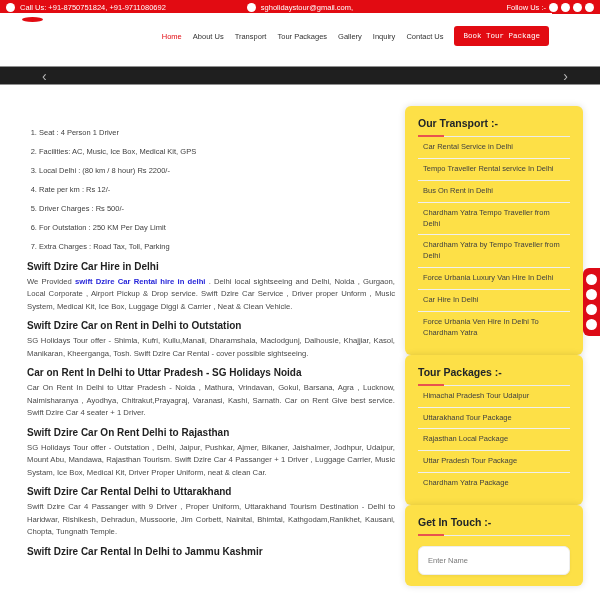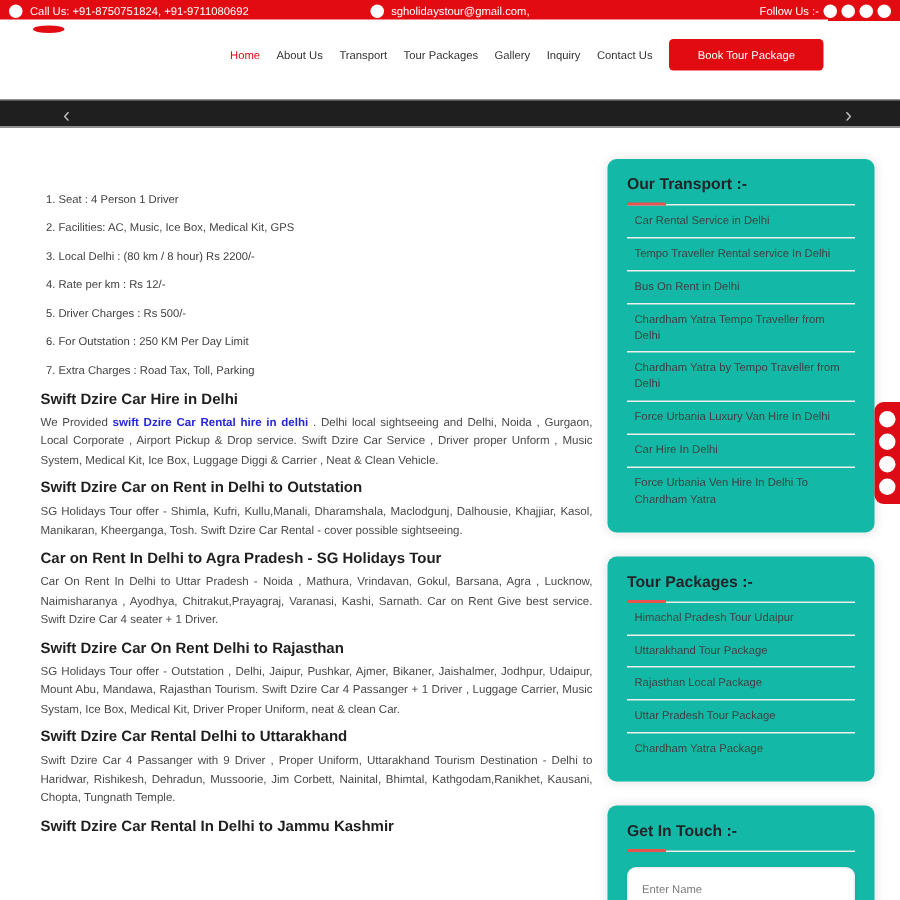--- a/index.html
+++ b/index.html
@@ -17,42 +17,42 @@
   .social-dot{width:9px;height:9px;border-radius:50%;background:#fff;flex:0 0 auto;}
 
   
   .header{position:absolute;left:0;top:13px;width:552px;height:43px;background:#fff;}
   .logo-swoosh{position:absolute;left:22px;top:4px;width:21px;height:5px;background:#e20b12;
                border-radius:50%;}
   .nav{position:absolute;right:3px;top:13px;display:flex;align-items:center;gap:11px;}
   .nav a{font-size:7.5px;color:#333;text-decoration:none;white-space:nowrap;}
   .nav a.active{color:#e20b12;}
   .book-btn{background:#e20b12;color:#fff;font-size:7.5px;border:none;border-radius:3px;
-            padding:6px 19px;white-space:nowrap;cursor:pointer;font-family:Liberation Sans, sans-serif;}
+            padding:6px 9px;white-space:nowrap;cursor:pointer;font-family:Liberation Mono, monospace;}
 
   
   .slider{position:absolute;left:0;top:66px;width:600px;height:19px;background:#1f1f1f;
           border-top:1px solid #8f8f8f;border-bottom:1px solid #8f8f8f;box-sizing:border-box;}
   .slider-arrow{position:absolute;top:0;height:100%;display:flex;align-items:center;
                 color:#b9b9b9;font-size:14px;line-height:1;cursor:pointer;user-select:none;}
   .slider-arrow.prev{left:42px;}
   .slider-arrow.next{right:32px;}
 
   
   .main{position:absolute;left:27px;top:128px;width:368px;}
   .spec-list{margin:0;padding:0 0 0 12px;font-size:7.5px;color:#3f3f3f;}
   .spec-list li{margin-bottom:10px;}
   .main h3{font-size:10px;color:#1f1f1f;margin:7px 0 4px 0;font-weight:bold;}
   .main p{font-size:7.7px;color:#4a4a4a;line-height:1.62;text-align:justify;margin:0 0 6px 0;}
   .inline-link{color:#2626d9;font-weight:bold;text-decoration:none;}
 
   
   .sidebar{position:absolute;left:405px;top:106px;width:178px;}
-  .card{background:#14b8a6;border-radius:6px;box-shadow:0 0 7px rgba(0,0,0,.13);
-        padding:11px 13px;box-sizing:border-box;margin-bottom:16px;}
+  .card{background:#fde047;border-radius:6px;box-shadow:0 0 7px rgba(0,0,0,.13);
+        padding:11px 13px;box-sizing:border-box;}
   .card-title{font-size:10.5px;font-weight:bold;color:#212529;padding-bottom:7px;
               border-bottom:1px solid #ececec;position:relative;margin:0;}
   .card-title::after{content:"";position:absolute;left:0;bottom:-1px;width:26px;height:2px;
                      background:#e8534f;}
   .side-list{list-style:none;margin:0;padding:0;}
   .side-list li{font-size:7.5px;color:#3f3f3f;line-height:1.45;padding:5px 5px;
                 border-bottom:1px solid #efefef;cursor:pointer;}
   .side-list li:last-child{border-bottom:none;}
   .contact-input{width:100%;box-sizing:border-box;margin-top:10px;border:1px solid #eee;
                  border-radius:6px;background:#fff;padding:9px 9px;font-size:7.5px;
@@ -113,21 +113,21 @@
       <li>For Outstation : 250 KM Per Day Limit</li>
       <li>Extra Charges : Road Tax, Toll, Parking</li>
     </ol>
 
     <h3>Swift Dzire Car Hire in Delhi</h3>
     <p><span>We Provided </span><a class="inline-link" href="#">swift Dzire Car Rental hire in delhi</a><span> . Delhi local sightseeing and  Delhi, Noida , Gurgaon, Local Corporate , Airport  Pickup &amp; Drop service. Swift Dzire Car Service , Driver proper Unform , Music System, Medical Kit, Ice Box, Luggage Diggi &amp; Carrier , Neat &amp; Clean Vehicle.</span></p>
 
     <h3>Swift Dzire Car on Rent in Delhi to Outstation</h3>
     <p>SG Holidays Tour offer - Shimla, Kufri, Kullu,Manali, Dharamshala, Maclodgunj,  Dalhousie, Khajjiar, Kasol, Manikaran, Kheerganga, Tosh. Swift Dzire Car Rental - cover possible sightseeing.</p>
 
-    <h3>Car on Rent In Delhi to Agra Pradesh - SG Holidays Tour</h3>
+    <h3>Car on Rent In Delhi to Uttar Pradesh - SG Holidays Noida</h3>
     <p>Car On Rent In Delhi to Uttar Pradesh - Noida , Mathura, Vrindavan, Gokul, Barsana, Agra , Lucknow, Naimisharanya , Ayodhya, Chitrakut,Prayagraj, Varanasi, Kashi, Sarnath. Car on Rent Give best service. Swift Dzire Car 4 seater + 1 Driver.</p>
 
     <h3>Swift Dzire Car On Rent Delhi to Rajasthan</h3>
     <p>SG Holidays Tour offer - Outstation , Delhi, Jaipur, Pushkar, Ajmer, Bikaner, Jaishalmer, Jodhpur, Udaipur, Mount Abu, Mandawa, Rajasthan Tourism. Swift Dzire Car 4 Passanger + 1 Driver , Luggage Carrier, Music Systam, Ice Box, Medical Kit, Driver Proper Uniform, neat &amp; clean Car.</p>
 
     <h3>Swift Dzire Car  Rental Delhi to Uttarakhand</h3>
     <p>Swift Dzire Car 4 Passanger with 9 Driver , Proper Uniform, Uttarakhand Tourism Destination - Delhi to Haridwar, Rishikesh, Dehradun, Mussoorie, Jim Corbett, Nainital, Bhimtal, Kathgodam,Ranikhet, Kausani, Chopta, Tungnath Temple.</p>
 
     <h3>Swift Dzire Car Rental In Delhi to Jammu Kashmir</h3>
   </div>

